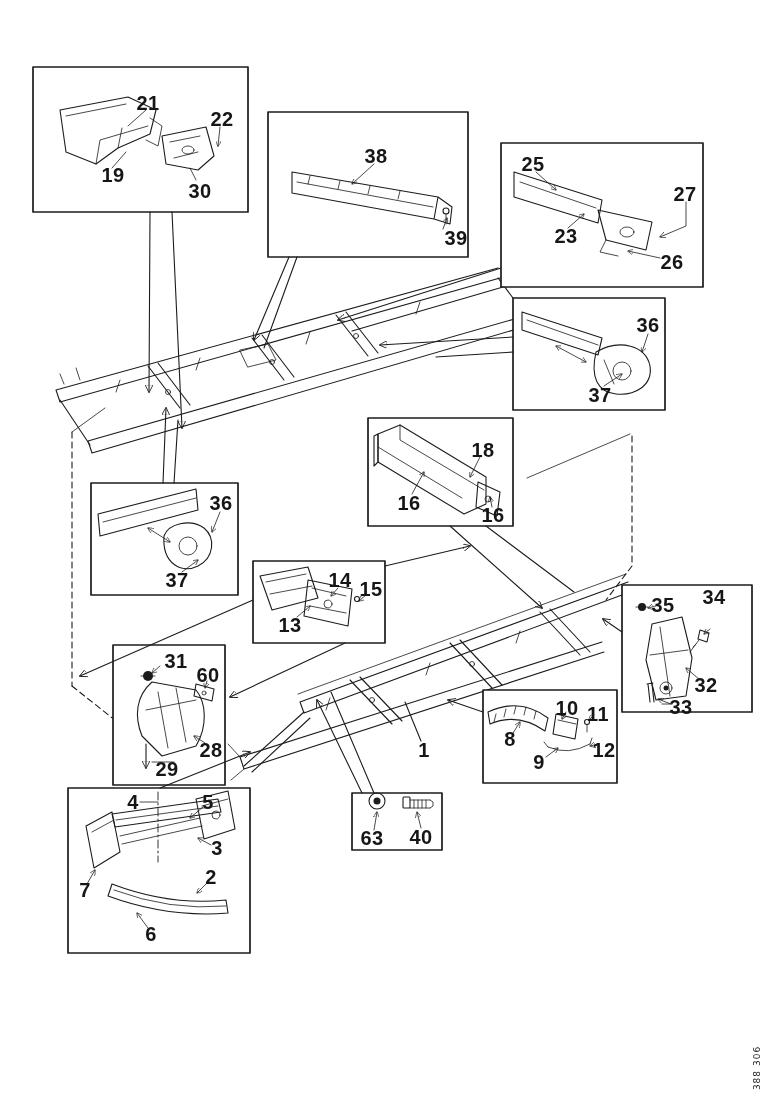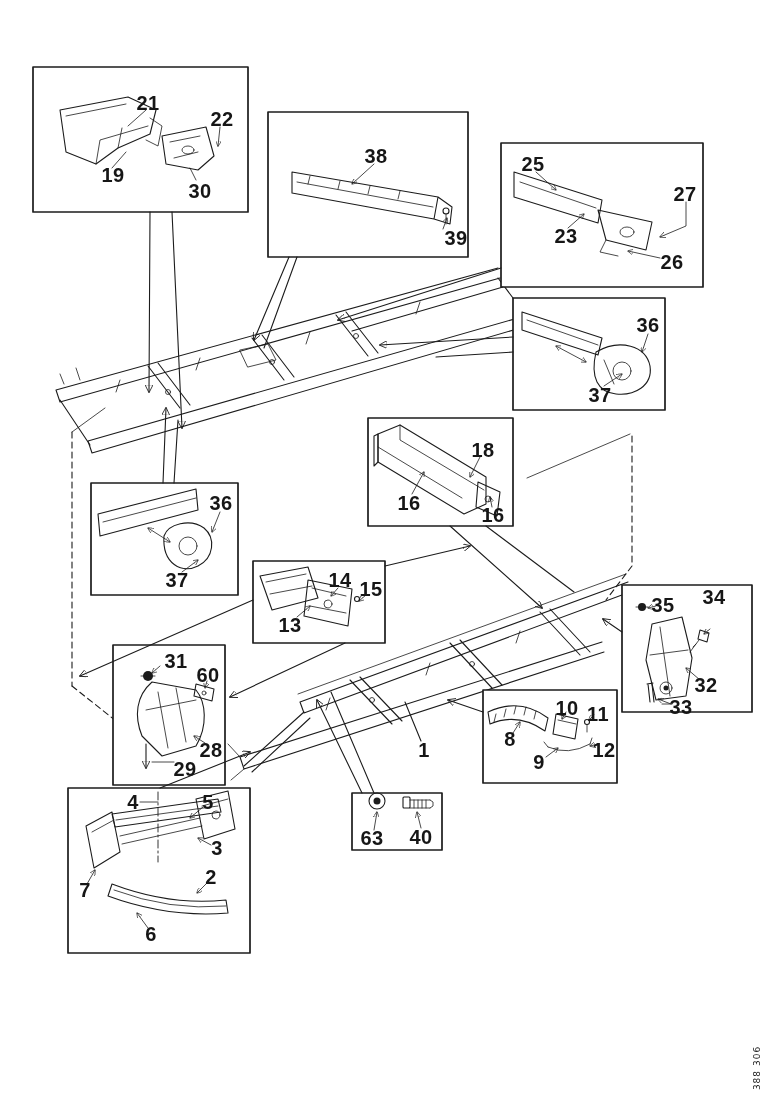--- a/index.html
+++ b/index.html
@@ -282,21 +282,21 @@
   <span class="num" style="left:409px;top:503px">16</span>
   <span class="num" style="left:493px;top:515px">16</span>
 
   <span class="num" style="left:340px;top:580px">14</span>
   <span class="num" style="left:371px;top:589px">15</span>
   <span class="num" style="left:290px;top:625px">13</span>
 
   <span class="num" style="left:176px;top:661px">31</span>
   <span class="num" style="left:208px;top:675px">60</span>
   <span class="num" style="left:211px;top:750px">28</span>
-  <span class="num" style="left:185px;top:769px">29</span>
+  <span class="num" style="left:167px;top:769px">29</span>
 
   <span class="num" style="left:133px;top:802px">4</span>
   <span class="num" style="left:208px;top:802px">5</span>
   <span class="num" style="left:217px;top:848px">3</span>
   <span class="num" style="left:211px;top:877px">2</span>
   <span class="num" style="left:85px;top:890px">7</span>
   <span class="num" style="left:151px;top:934px">6</span>
 
   <span class="num" style="left:567px;top:708px">10</span>
   <span class="num" style="left:598px;top:714px">11</span>

